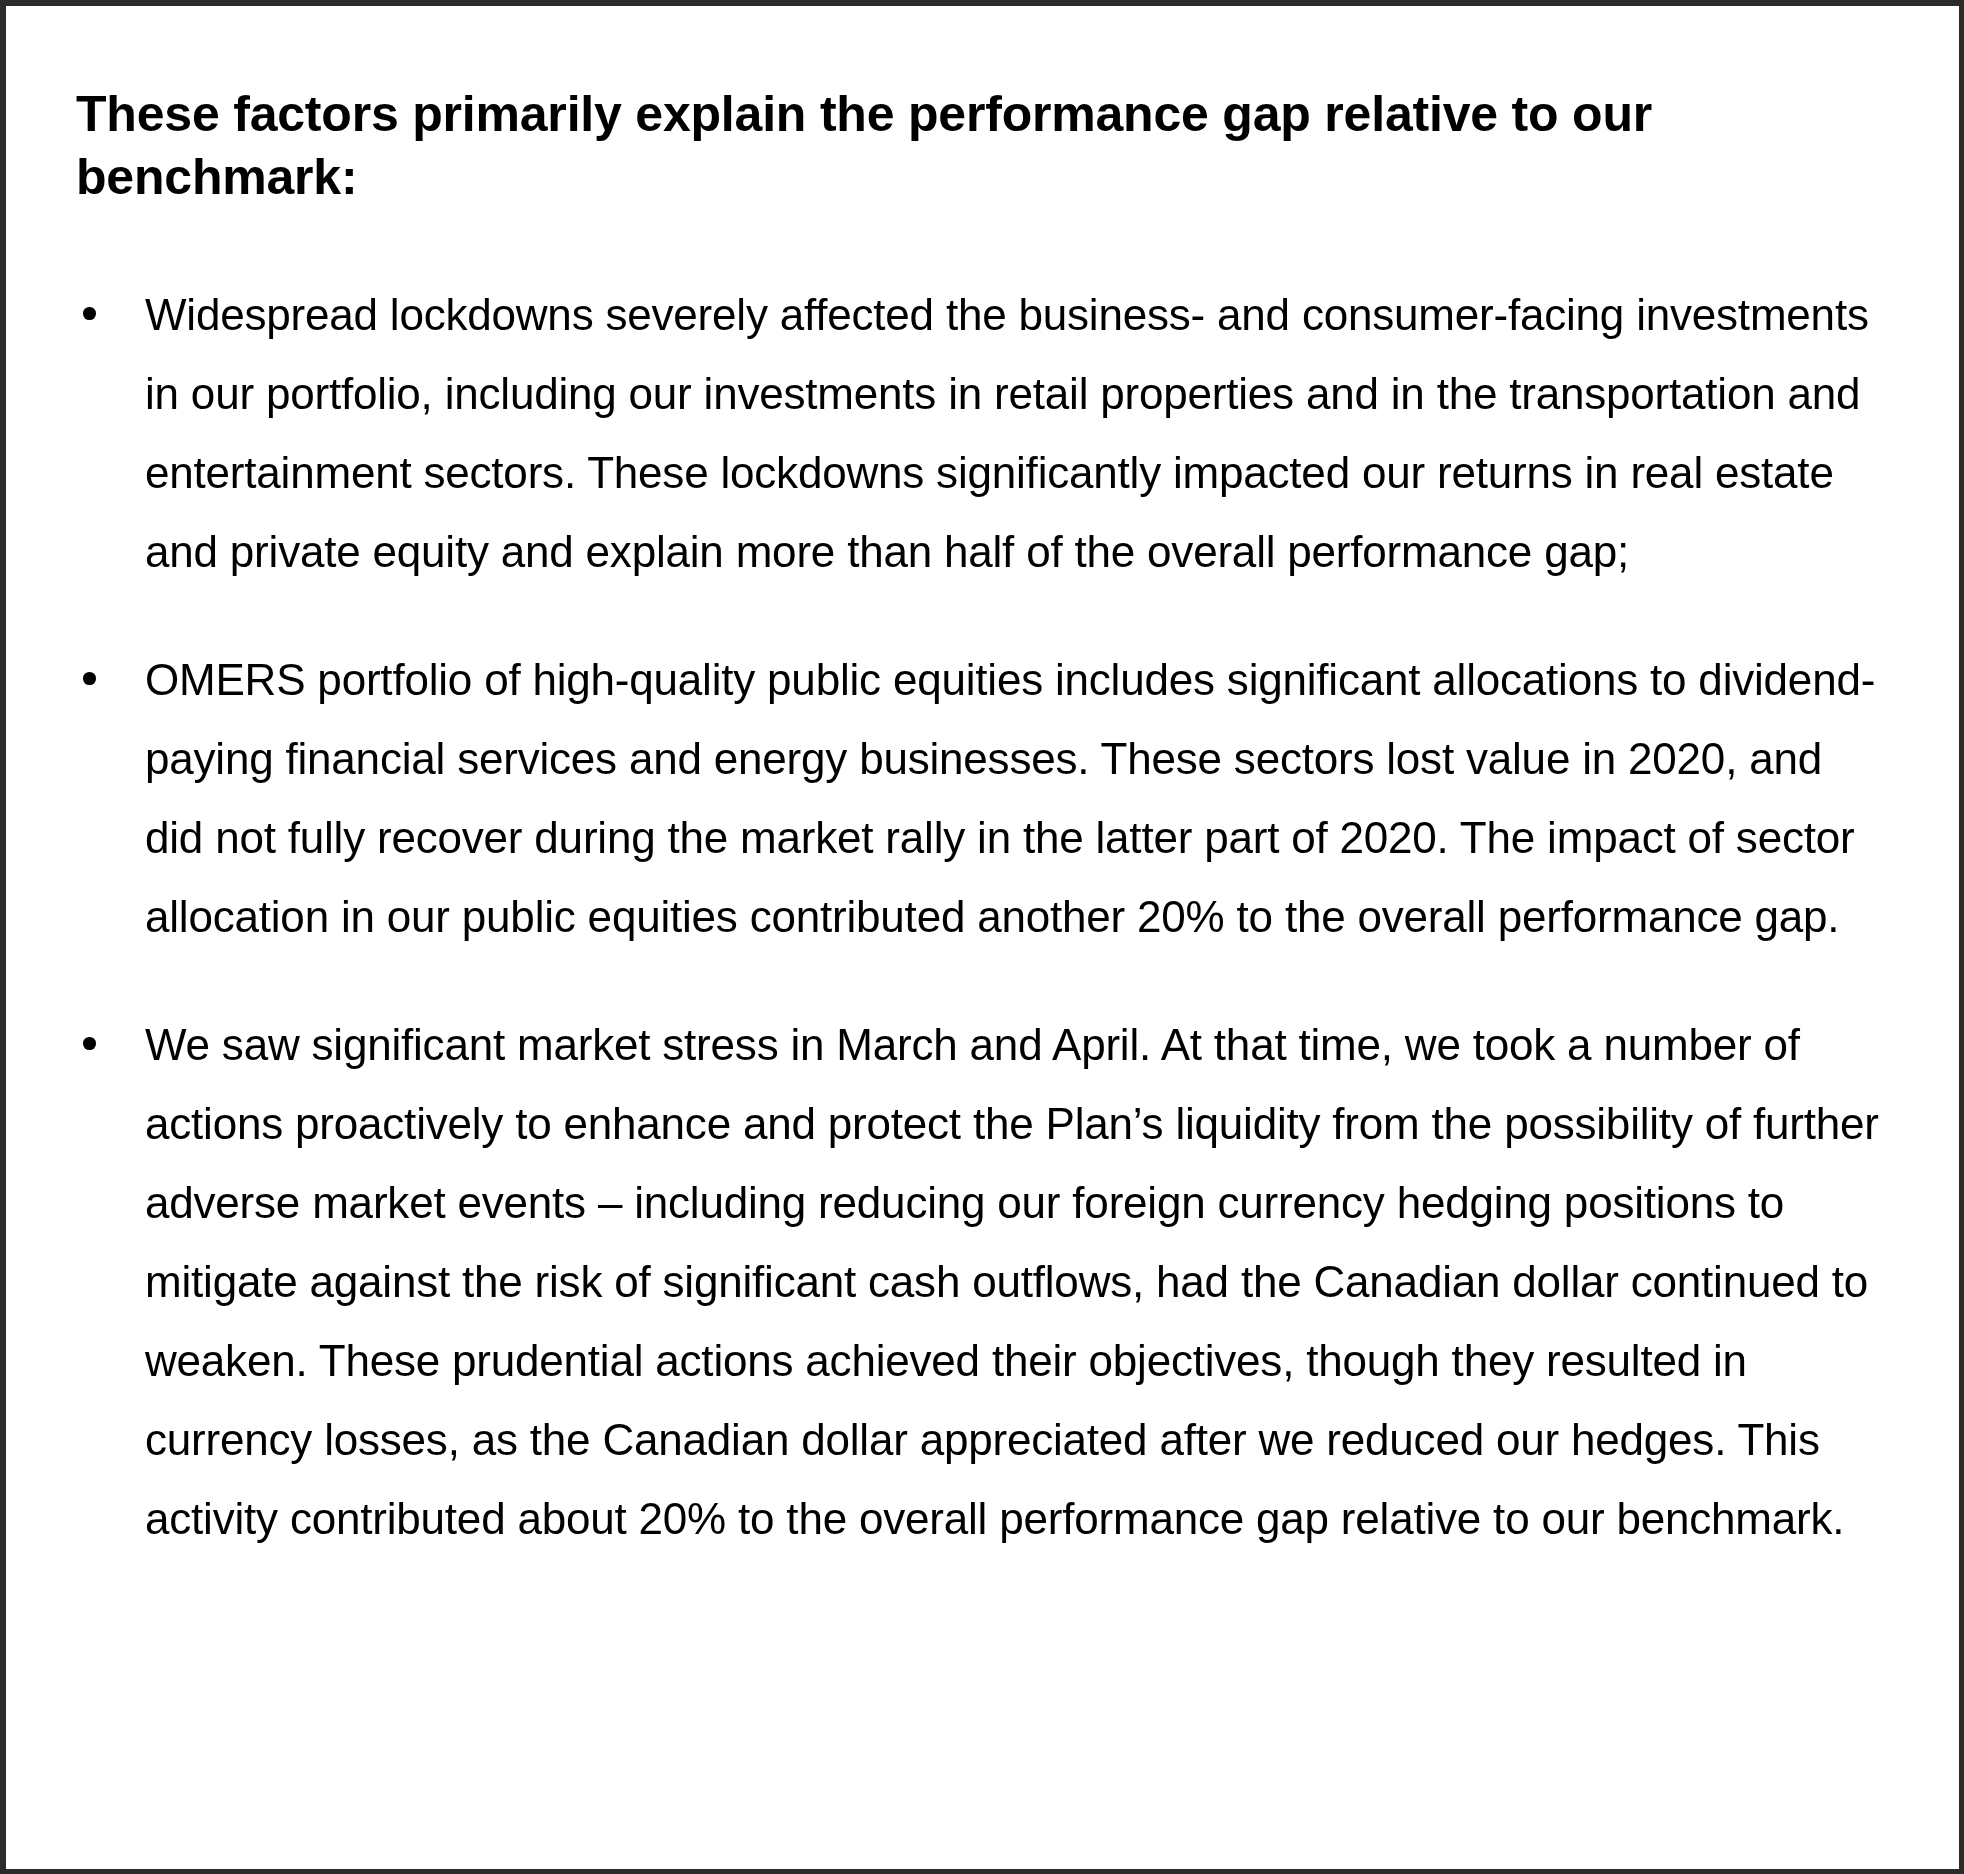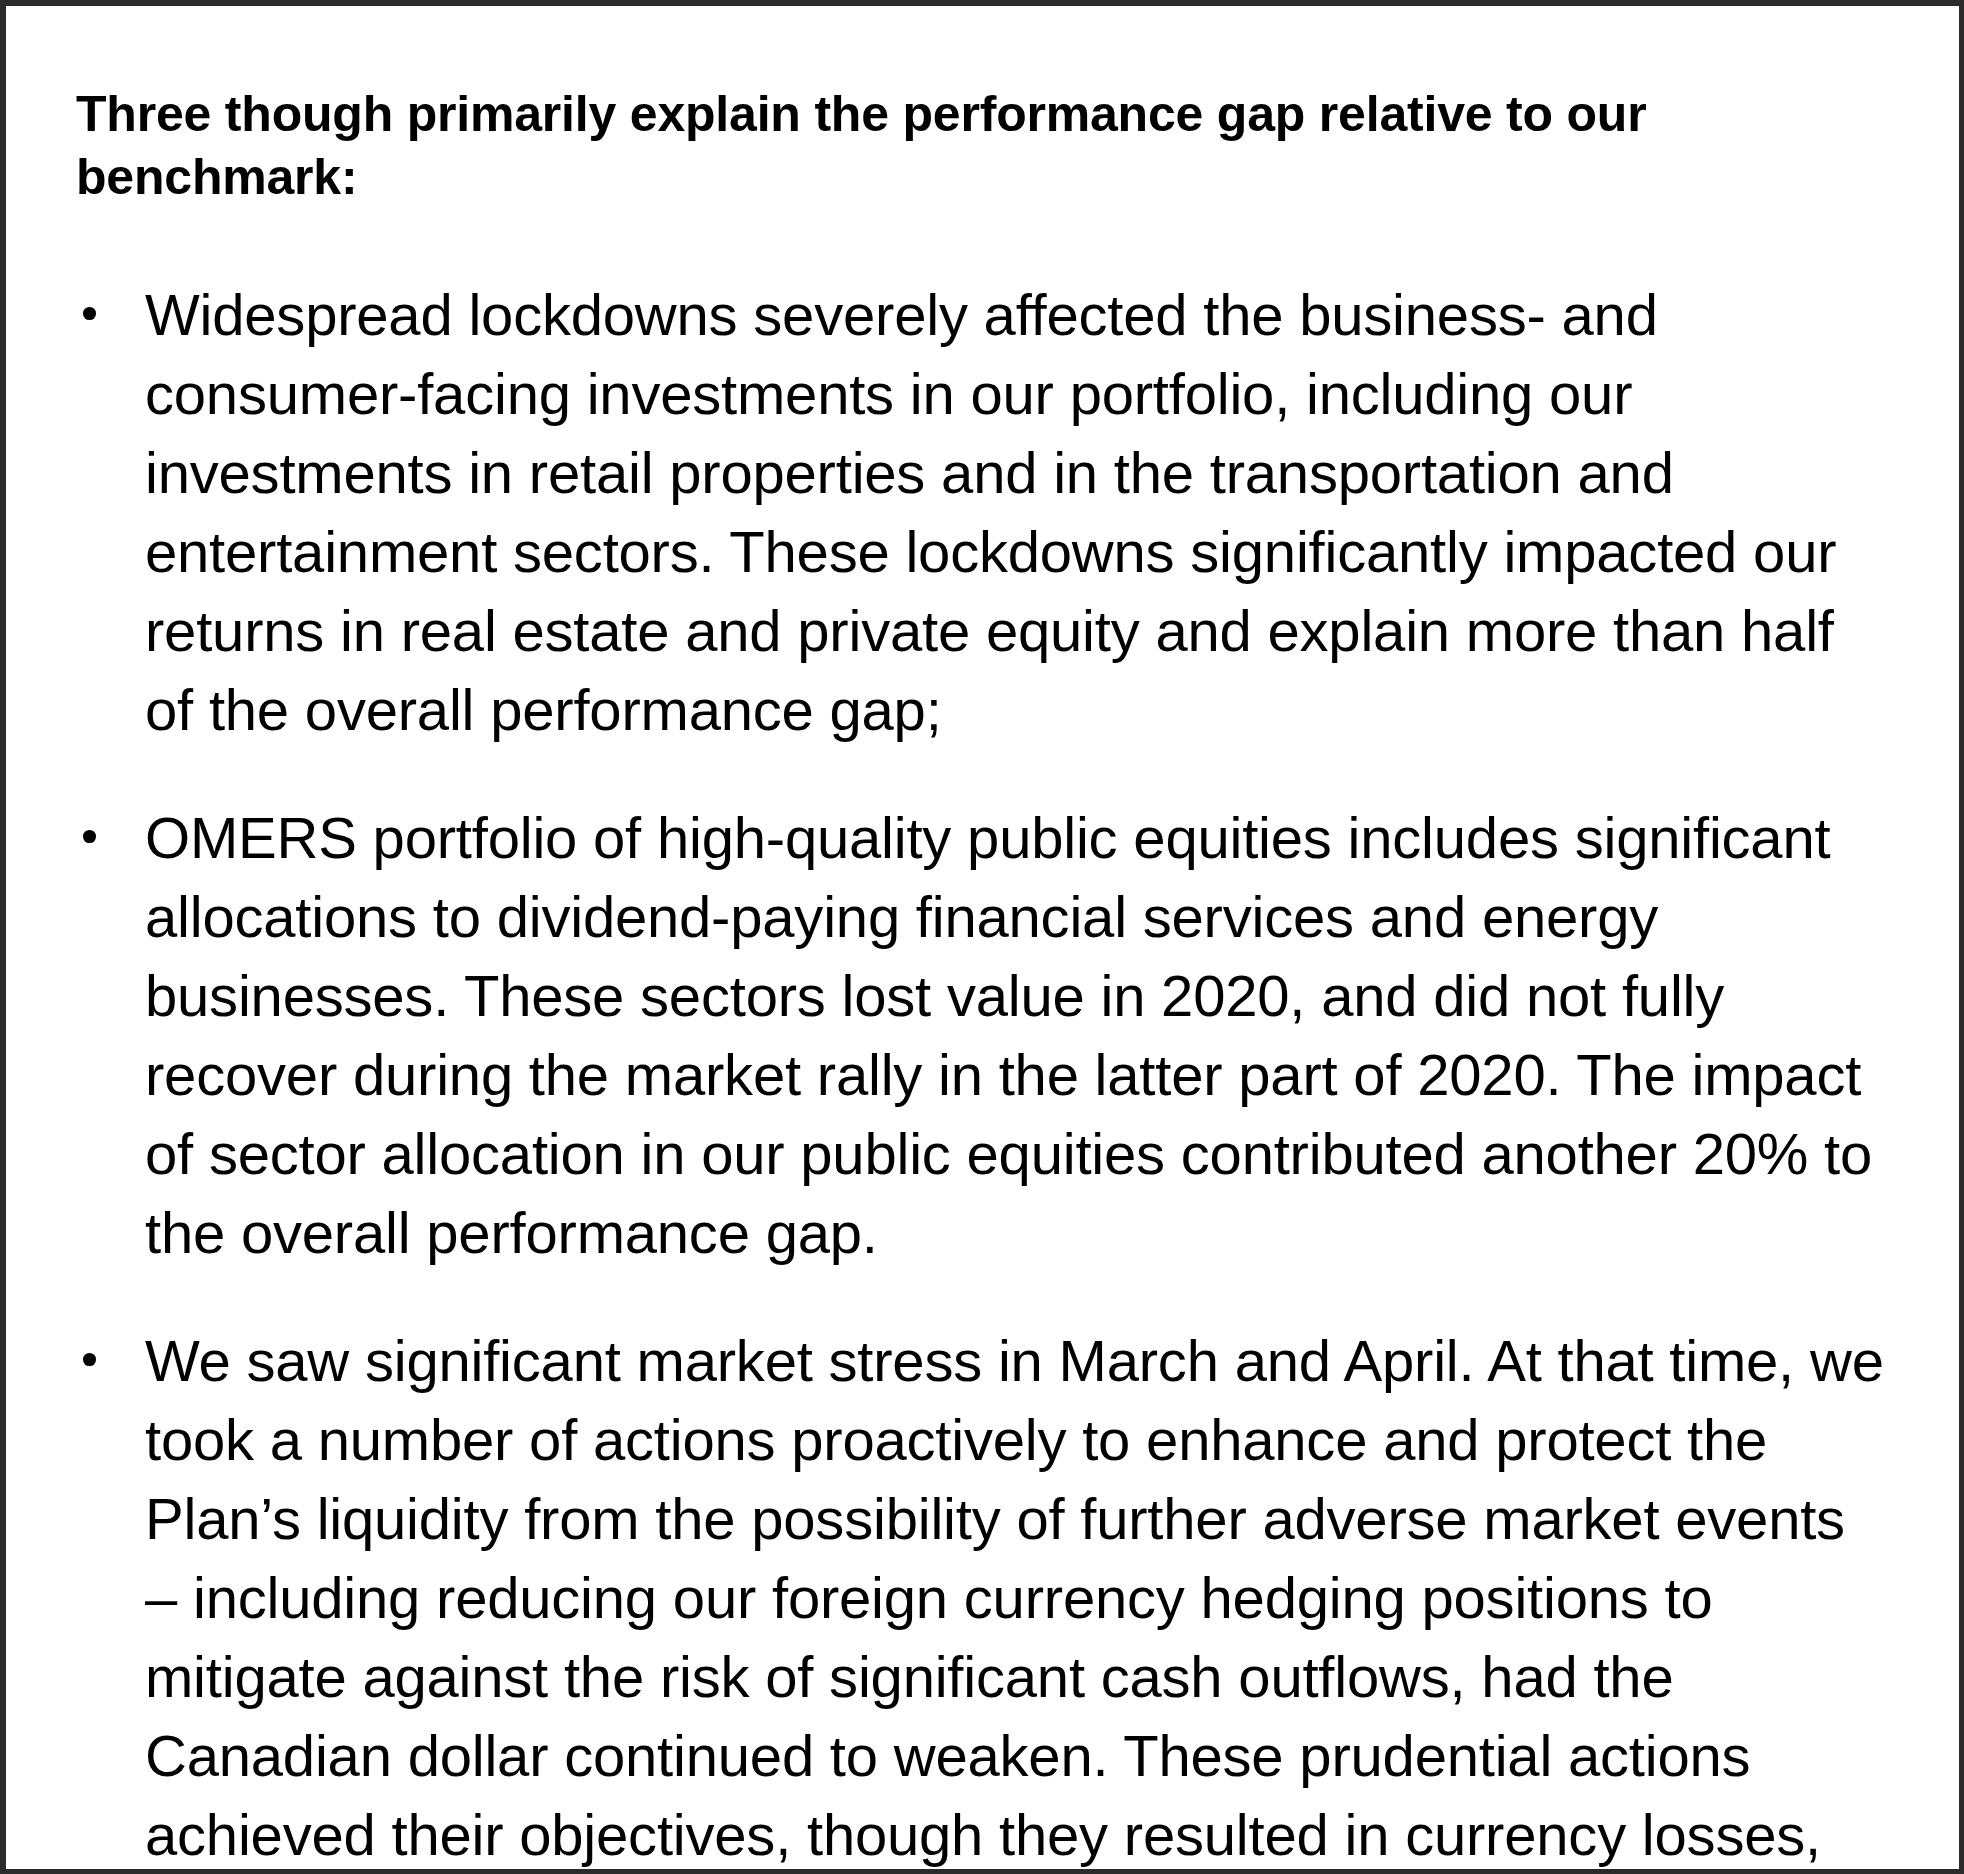--- a/index.html
+++ b/index.html
@@ -42,32 +42,32 @@
   }
   .bullet-dot {
     display: block;
     width: 12.6px;
     height: 12.6px;
     margin-left: 7.2px;
     border-radius: 50%;
     background: #000000;
   }
   .factor-text {
-    font-size: 58px;
+    font-size: 44px;
     line-height: 79px;
     letter-spacing: -0.2px;
     max-width: 1746px;
     color: #000000;
   }
 </style>
 </head>
 <body>
 
 <div class="page">
-  <h1 class="heading">Three though primarily explain the performance gap relative to our benchmark:</h1>
+  <h1 class="heading">These factors primarily explain the performance gap relative to our benchmark:</h1>
 
   <ul class="factors-list">
     <li class="factor-item">
       <span class="bullet-cell">
         <span class="bullet-dot"></span>
       </span>
       <span class="factor-text">Widespread lockdowns severely affected the business- and consumer-facing investments in our portfolio, including our investments in retail properties and in the transportation and entertainment sectors. These lockdowns significantly impacted our returns in real estate and private equity and explain more than half of the overall performance gap;</span>
     </li>
     <li class="factor-item">
       <span class="bullet-cell">

